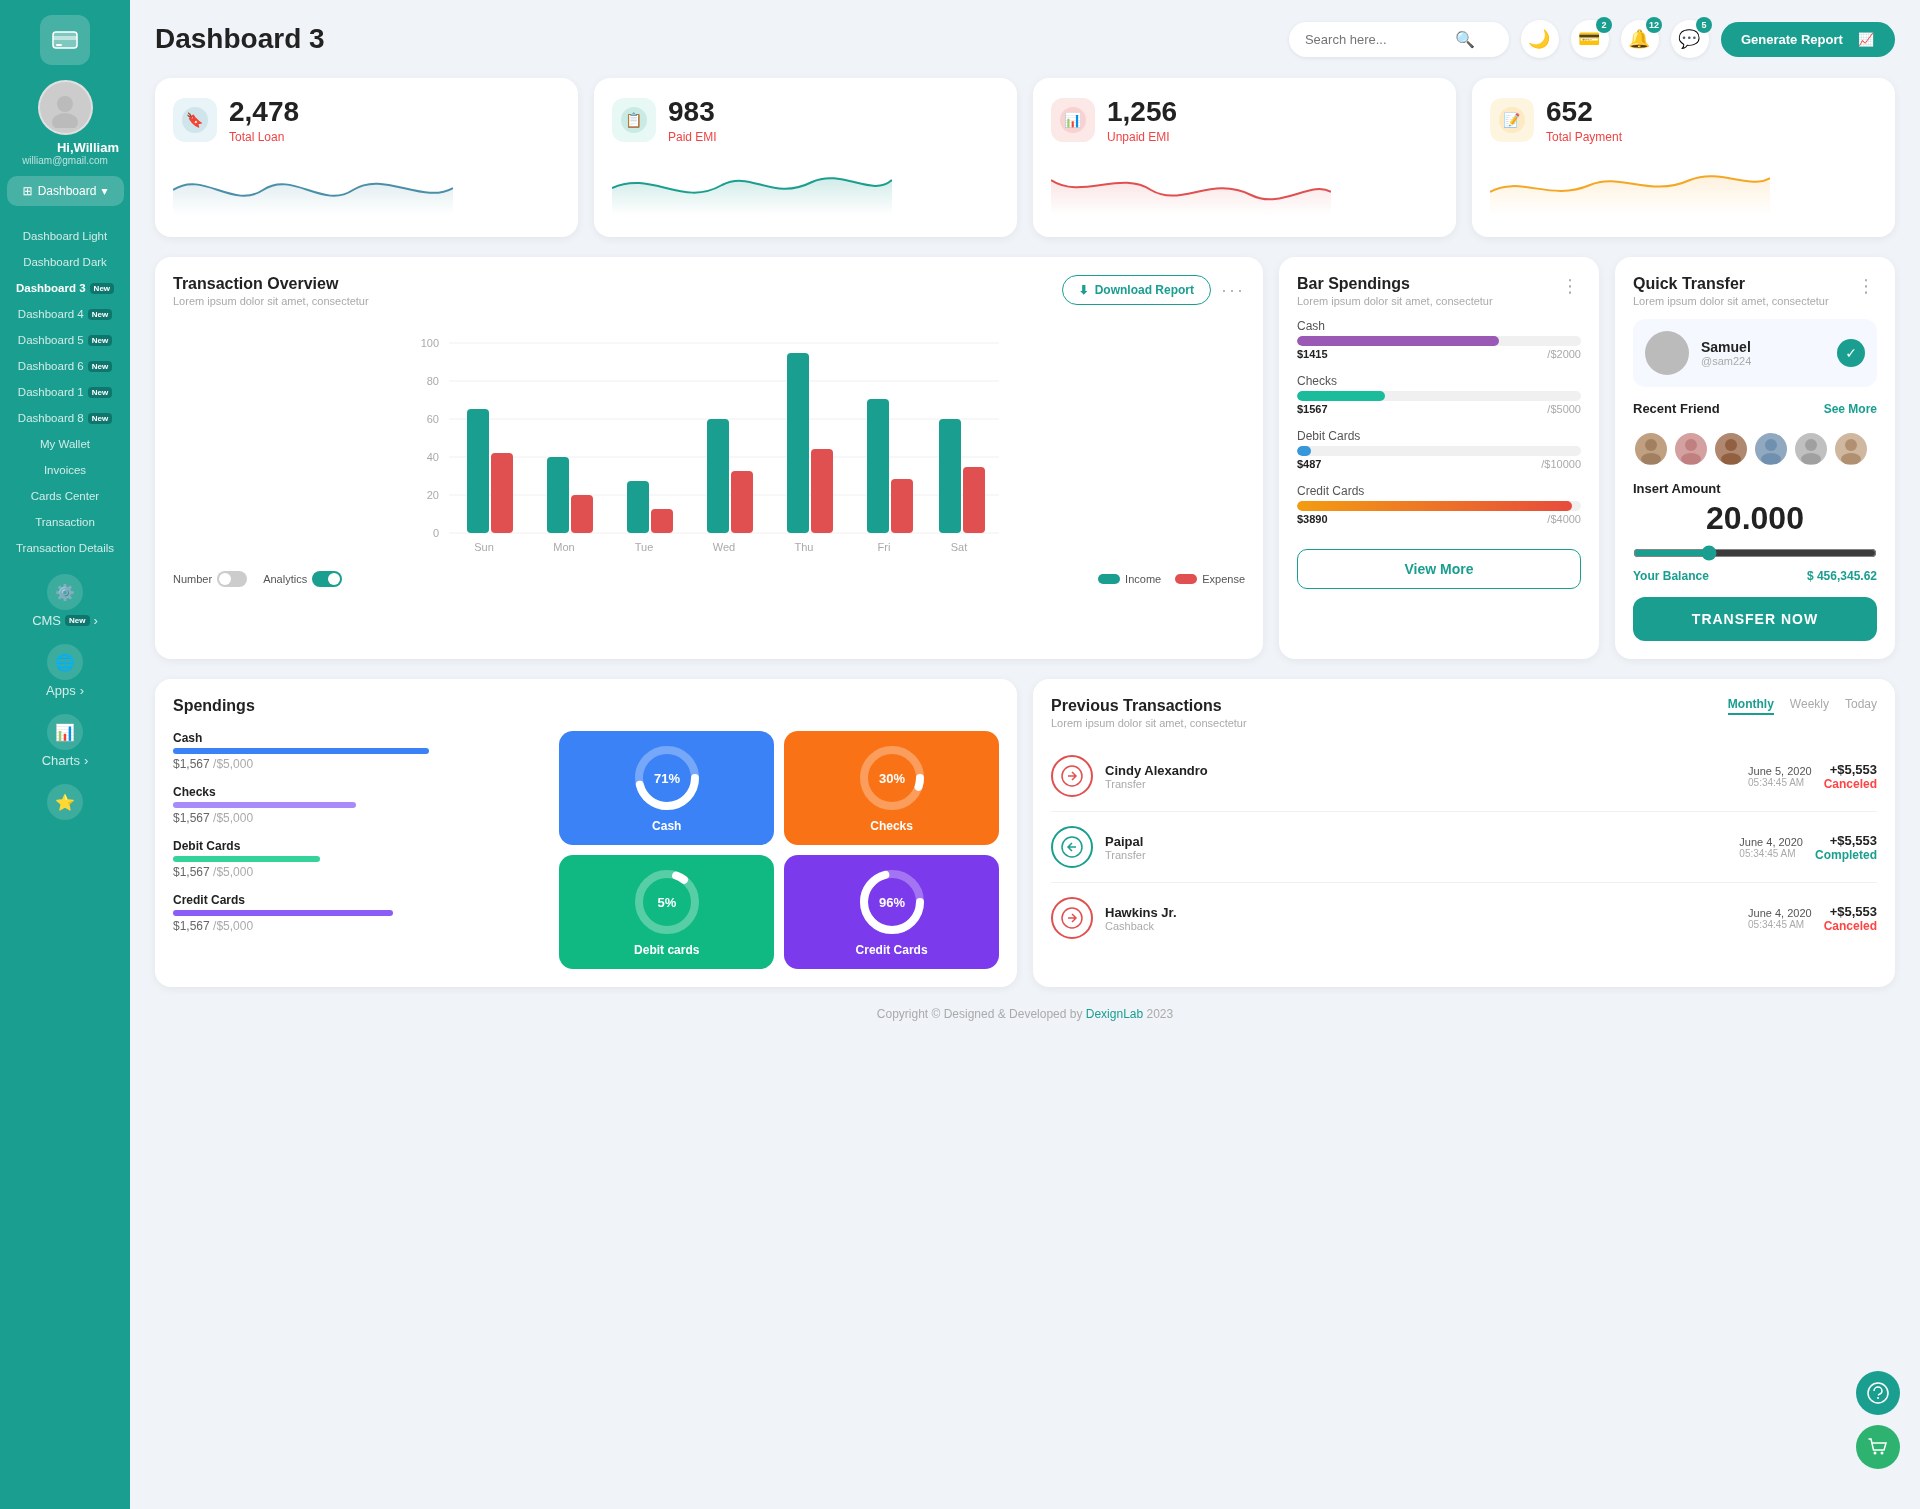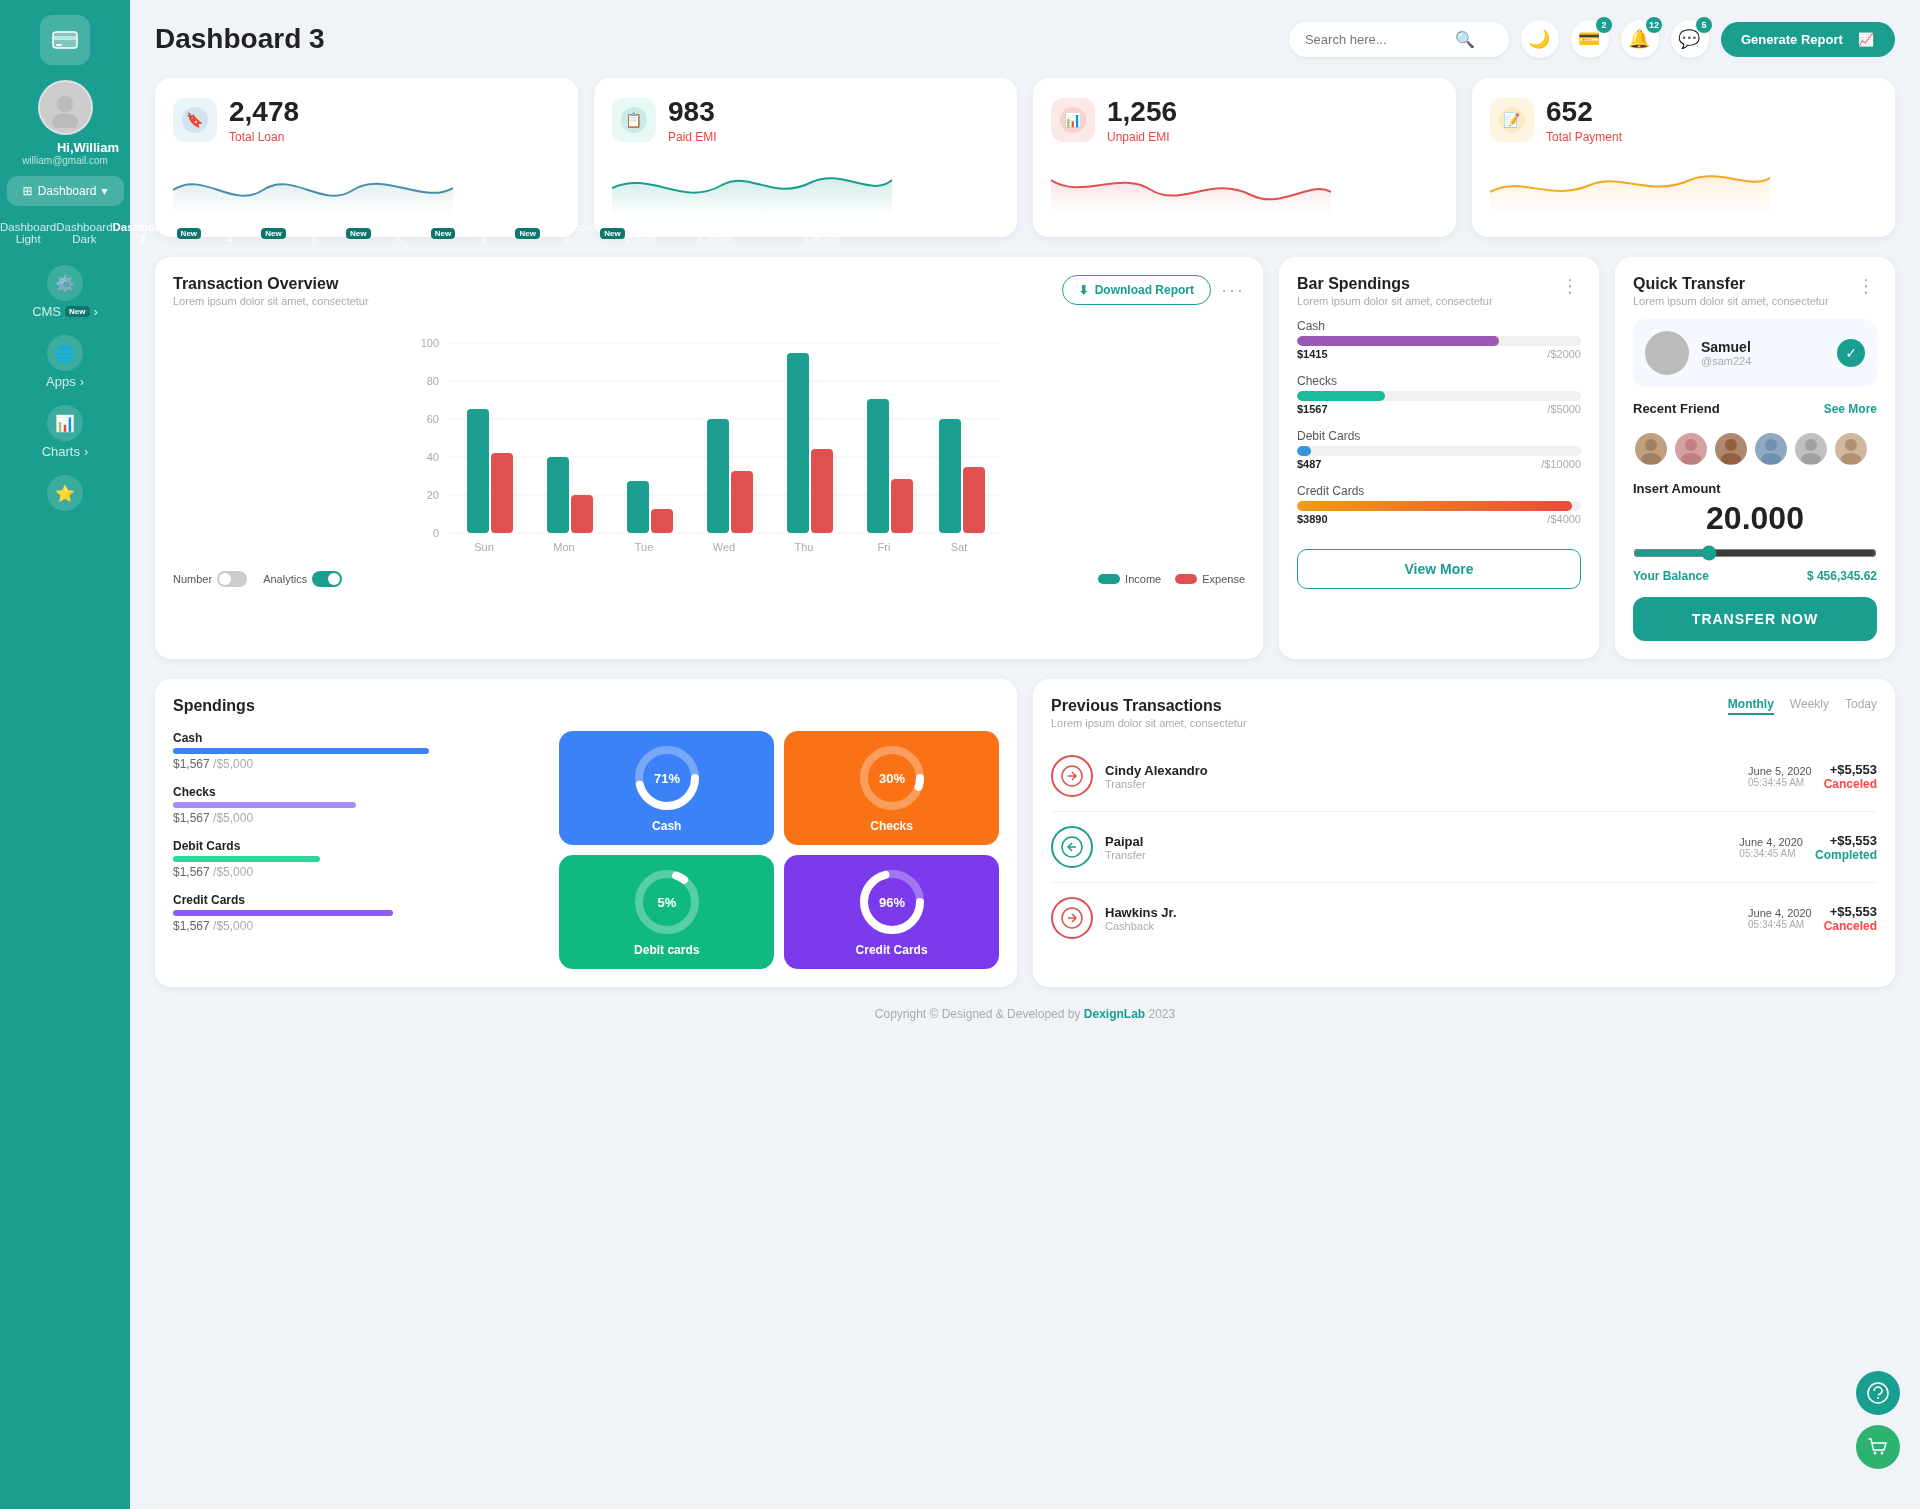--- a/index.html
+++ b/index.html
@@ -42,21 +42,21 @@
       color: white;
       border-radius: 10px;
       padding: 8px 14px;
       font-size: 12px;
       display: flex; align-items: center; gap: 5px;
       margin-bottom: 8px;
       cursor: pointer;
       width: 90%;
       justify-content: center;
     }
-    .sidebar-nav { width: 100%; display: flex; flex-direction: row; align-items: center; }
+    .sidebar-nav { width: 100%; display: flex; flex-direction: column; align-items: center; margin-top: 9px; }
     .sidebar-nav-item {
       color: rgba(255,255,255,0.8);
       font-size: 11.5px;
       padding: 7px 0;
       width: 100%;
       text-align: center;
       cursor: pointer;
       position: relative;
       display: flex; align-items: center; justify-content: center; gap: 4px;
     }
@@ -309,21 +309,21 @@
     .tx-status { font-size: 12px; font-weight: 600; }
     .tx-status.canceled { color: #ff4444; }
     .tx-status.completed { color: #1a9e8f; }
     .tx-info { flex: 1; }
     .tx-right { text-align: right; margin-left: auto; }
 
     .footer-text {
       text-align: center; font-size: 12px; color: #aaa;
       margin-top: 20px; padding-bottom: 10px;
     }
-    .footer-brand { color: #1a9e8f; font-weight: 700; margin-top: 38px; }
+    .footer-brand { color: #1a9e8f; font-weight: 400; margin-top: 38px; }
 
     
     .float-btns {
       position: fixed; right: 20px; bottom: 40px;
       display: flex; flex-direction: column; gap: 10px;
     }
     .float-btn {
       width: 44px; height: 44px; border-radius: 50%;
       display: flex; align-items: center; justify-content: center;
       cursor: pointer; font-size: 20px;

